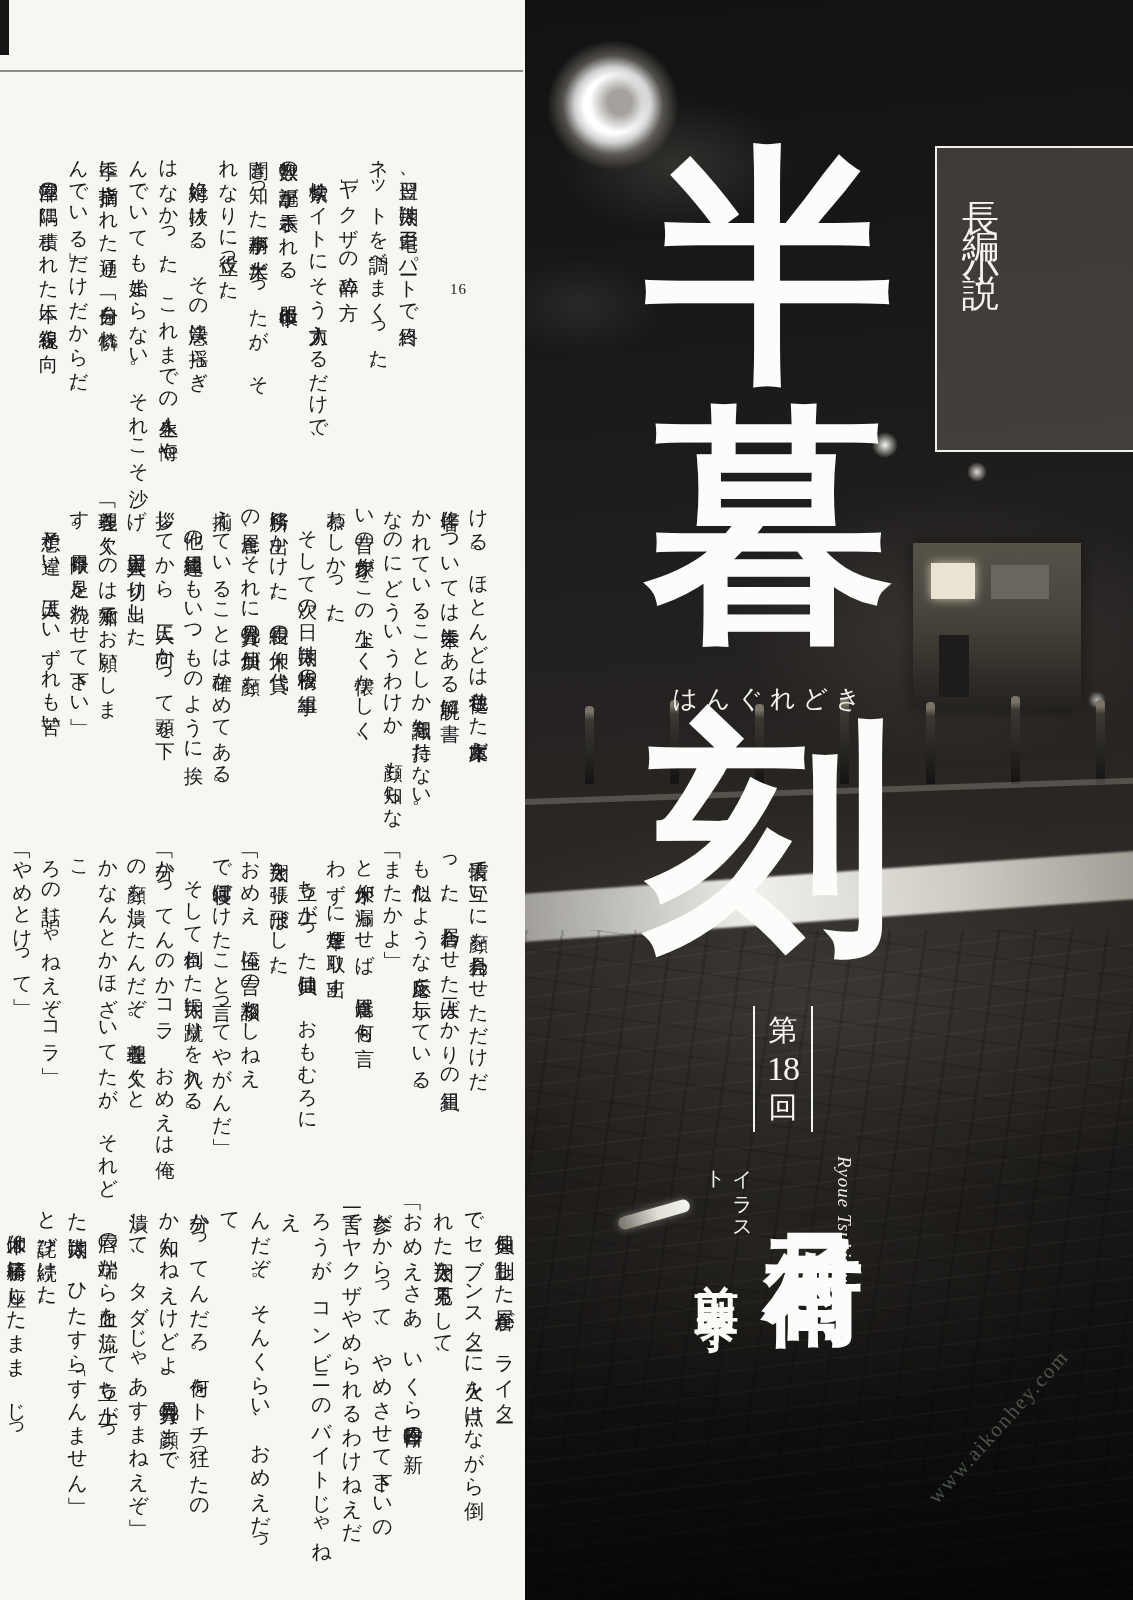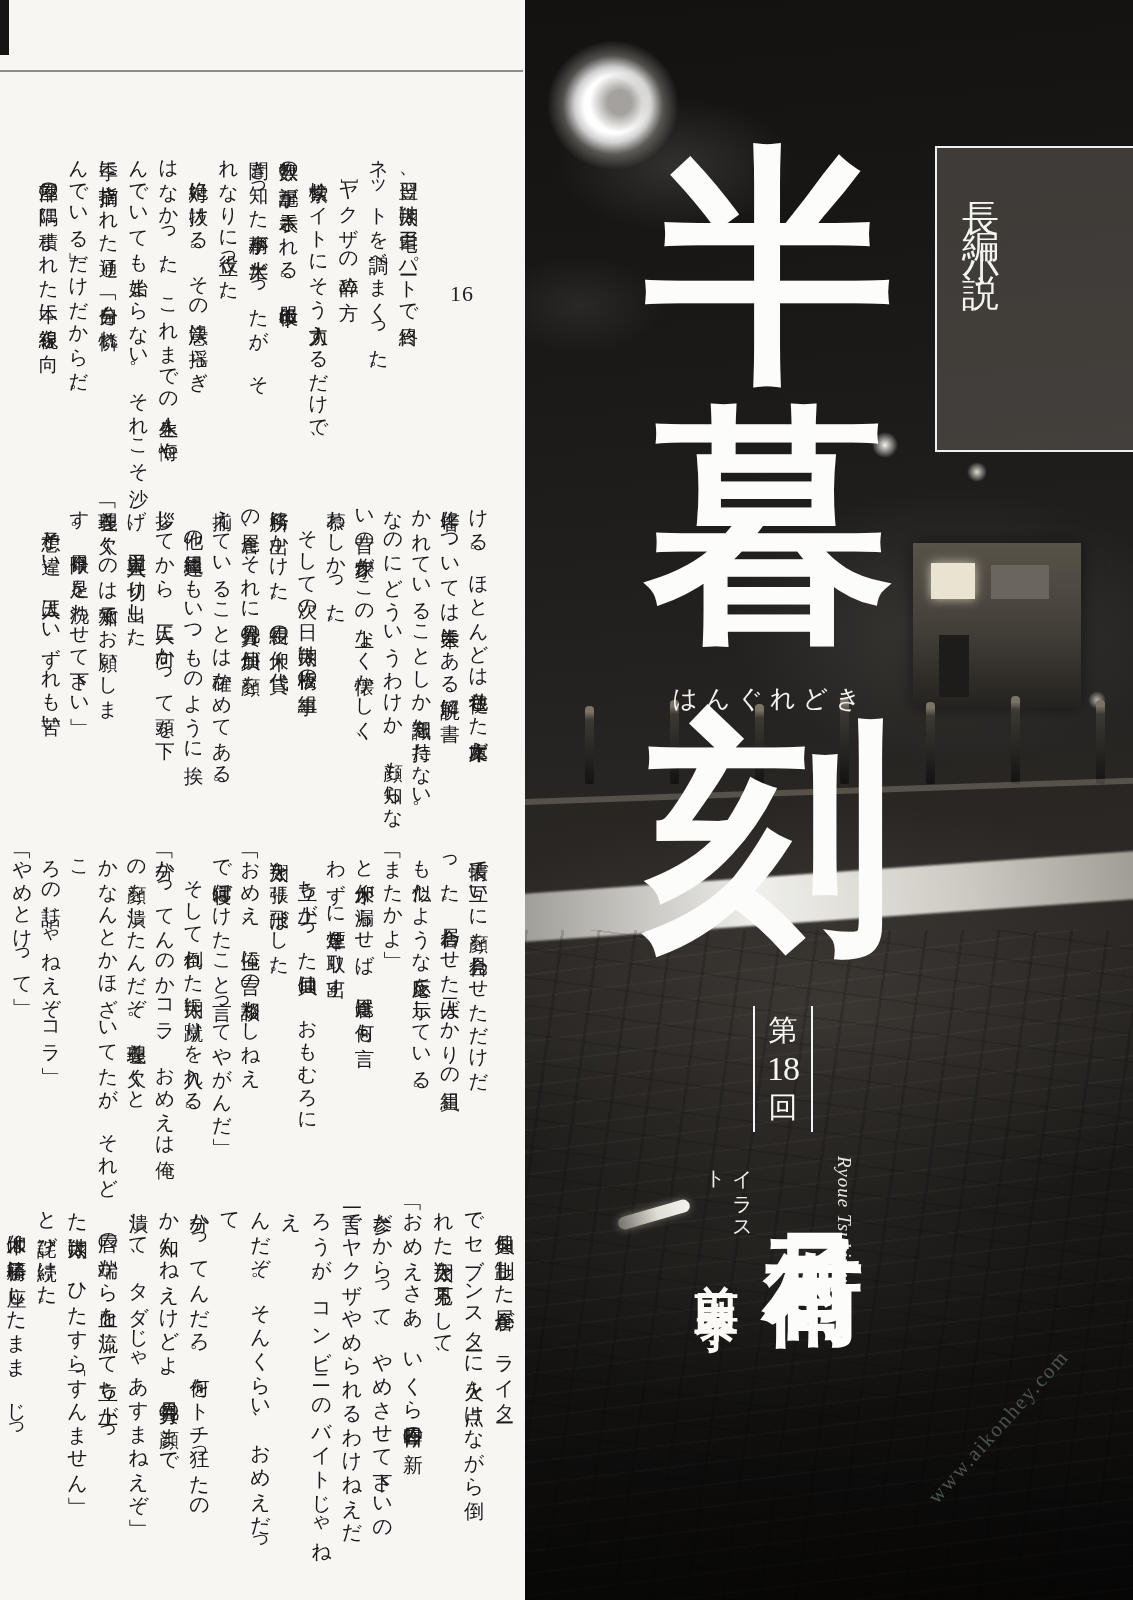--- a/index.html
+++ b/index.html
@@ -5,21 +5,21 @@
   * { margin:0; padding:0; box-sizing:border-box; }
   html,body { background:#e8e7e4; }
   body { font-family:"Liberation Serif","DejaVu Serif",serif; }
   .page {
     position:relative; width:1133px; height:1600px; margin:0 auto;
     background:#f7f6f3; overflow:hidden; color:#1c1c1c;
   }
   
   .corner-mark { position:absolute; left:0; top:0; width:9px; height:55px; background:#151515; }
   .top-rule { position:absolute; left:0; top:70px; width:523px; height:2px; background:#8d8c89; }
-  .page-number { position:absolute; left:450px; top:281px; font-size:22px; color:#222; letter-spacing:1px; }
+  .page-number { position:absolute; left:450px; top:281px; font-size:15px; color:#222; letter-spacing:1px; }
 
   
   .vtext {
     position:absolute; writing-mode:vertical-rl; text-orientation:upright;
     white-space:pre-line; color:#1b1b1b;
     font-family:"Liberation Serif","DejaVu Serif",serif;
   }
   .band1 { left:33px;  top:146px;  width:390px; height:368px; font-size:19.5px; line-height:30px;   letter-spacing:1.2px; }
   .band2 { left:36px;  top:496px;  width:456px; height:352px; font-size:19.5px; line-height:28.5px; letter-spacing:0.8px; }
   .band3 { left:36px;  top:846px;  width:456px; height:350px; font-size:19.5px; line-height:28.5px; letter-spacing:0.8px; }

